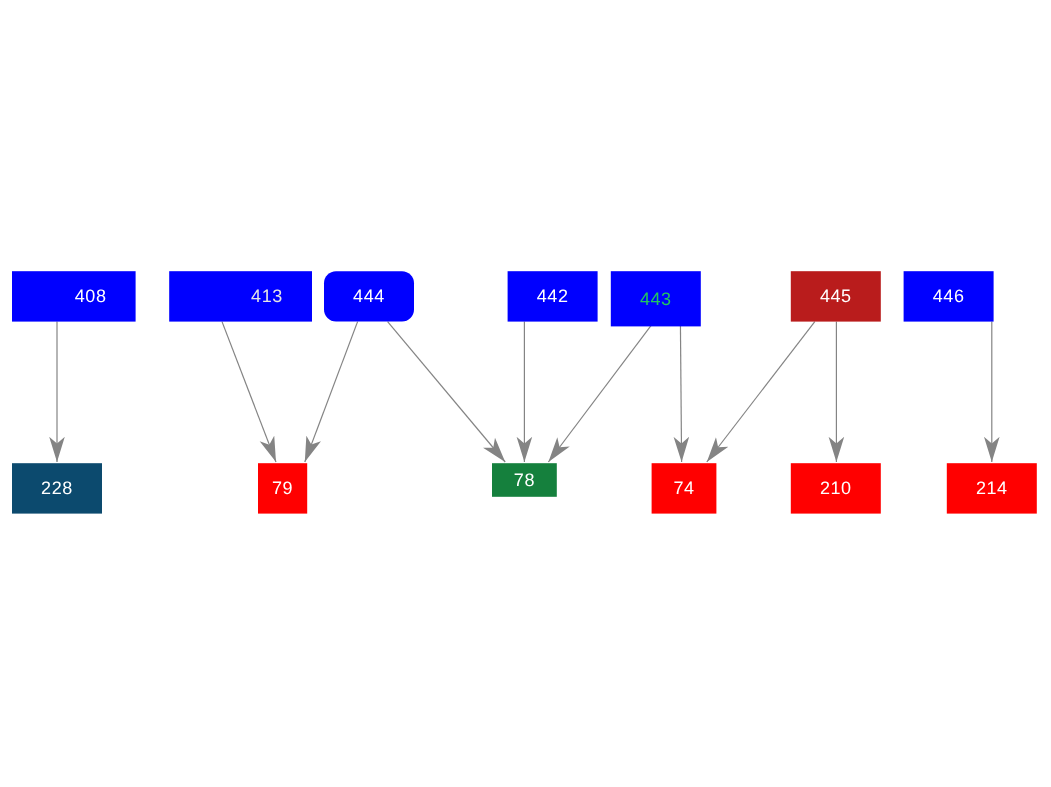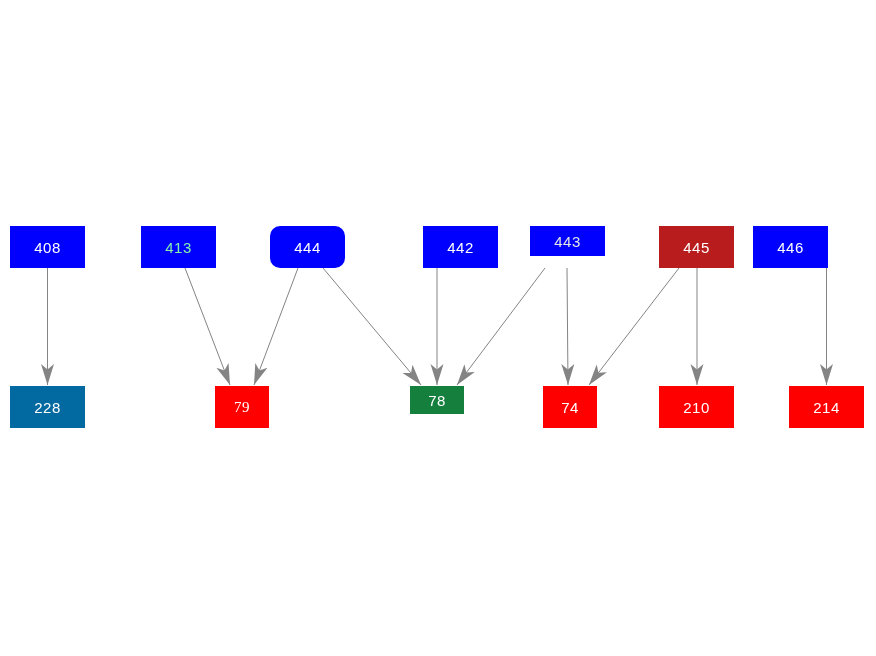--- a/index.html
+++ b/index.html
@@ -47,45 +47,45 @@
         <line x1="323" y1="268" x2="421" y2="385" stroke="#848484" stroke-width="1" marker-end="url(#arrowhead)"></line>
         <line x1="437" y1="268" x2="437" y2="385" stroke="#848484" stroke-width="1" marker-end="url(#arrowhead)"></line>
         <line x1="545" y1="268" x2="457" y2="385" stroke="#848484" stroke-width="1" marker-end="url(#arrowhead)"></line>
         <line x1="567" y1="268" x2="568" y2="385" stroke="#848484" stroke-width="1" marker-end="url(#arrowhead)"></line>
         <line x1="679" y1="268" x2="589" y2="385" stroke="#848484" stroke-width="1" marker-end="url(#arrowhead)"></line>
         <line x1="697" y1="268" x2="697" y2="385" stroke="#848484" stroke-width="1" marker-end="url(#arrowhead)"></line>
         <line x1="826.5" y1="268" x2="826.5" y2="385" stroke="#848484" stroke-width="1" marker-end="url(#arrowhead)"></line>
       </g>
   </svg>
   <div id="node-layer">
-      <div class="node" style="left: 10px; top: 226px; width: 75px; height: 42px; background: rgb(0, 0, 255); color: rgb(255, 255, 255);">
+      <div class="node" style="left: 10px; top: 226px; width: 75px; height: 42px; background: rgb(0, 0, 255); color: rgb(255, 255, 255); padding-left: 28px;">
         <span>408</span>
       </div>
-      <div class="node" style="left: 141px; top: 226px; width: 75px; height: 42px; background: rgb(0, 0, 255); color: #86efac;">
+      <div class="node" style="left: 141px; top: 226px; width: 75px; height: 42px; background: rgb(0, 0, 255); color: #e5e5e5; padding-left: 44px;">
         <span>413</span>
       </div>
       <div class="node" style="left: 270px; top: 226px; width: 75px; height: 42px; background: rgb(0, 0, 255); color: rgb(255, 255, 255); border-radius: 10px;">
         <span>444</span>
       </div>
       <div class="node" style="left: 400px; top: 226px; width: 75px; height: 42px; background: rgb(0, 0, 255); color: rgb(255, 255, 255); margin-left: 23px;">
         <span>442</span>
       </div>
-      <div class="node" style="left: 530px; top: 226px; width: 75px; height: 30px; background: rgb(0, 0, 255); color: #e5e5e5;">
+      <div class="node" style="left: 509px; top: 226px; width: 75px; height: 46px; background: rgb(0, 0, 255); color: #22c55e;">
         <span>443</span>
       </div>
       <div class="node" style="left: 659px; top: 226px; width: 75px; height: 42px; background: #b91c1c; color: rgb(255, 255, 255);">
         <span>445</span>
       </div>
       <div class="node" style="left: 753px; top: 226px; width: 75px; height: 42px; background: rgb(0, 0, 255); color: rgb(255, 255, 255);">
         <span>446</span>
       </div>
-      <div class="node" style="left: 10px; top: 386px; width: 75px; height: 42px; background: #0369a1; color: rgb(255, 255, 255);">
+      <div class="node" style="left: 10px; top: 386px; width: 75px; height: 42px; background: #0c4a6e; color: rgb(255, 255, 255);">
         <span>228</span>
       </div>
-      <div class="node" style="left: 215px; top: 386px; width: 54px; height: 42px; background: rgb(255, 0, 0); color: rgb(255, 255, 255); font-family: Liberation Serif, serif;">
+      <div class="node" style="left: 215px; top: 386px; width: 41px; height: 42px; background: rgb(255, 0, 0); color: rgb(255, 255, 255);">
         <span>79</span>
       </div>
       <div class="node" style="left: 410px; top: 386px; width: 54px; height: 28px; background: #15803d; color: rgb(255, 255, 255);">
         <span>78</span>
       </div>
       <div class="node" style="left: 543px; top: 386px; width: 54px; height: 42px; background: rgb(255, 0, 0); color: rgb(255, 255, 255);">
         <span>74</span>
       </div>
       <div class="node" style="left: 659px; top: 386px; width: 75px; height: 42px; background: rgb(255, 0, 0); color: rgb(255, 255, 255);">
         <span>210</span>

